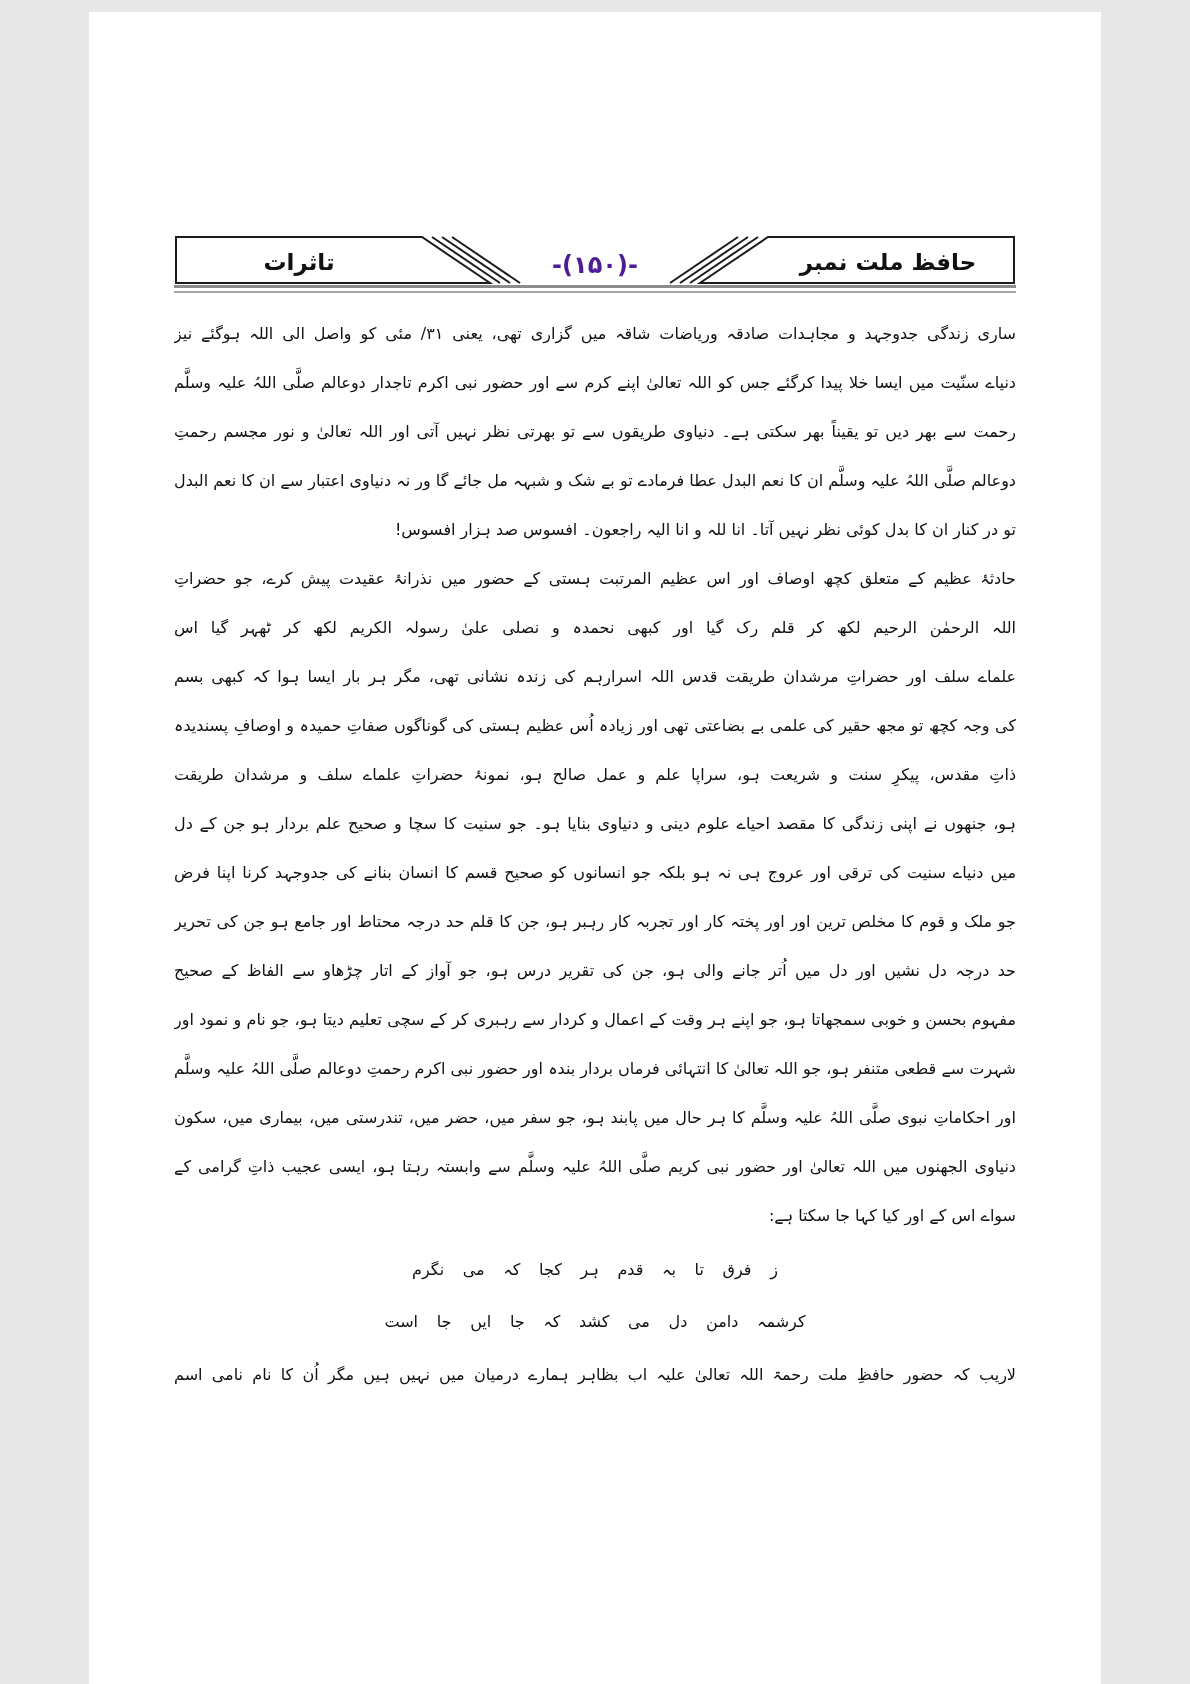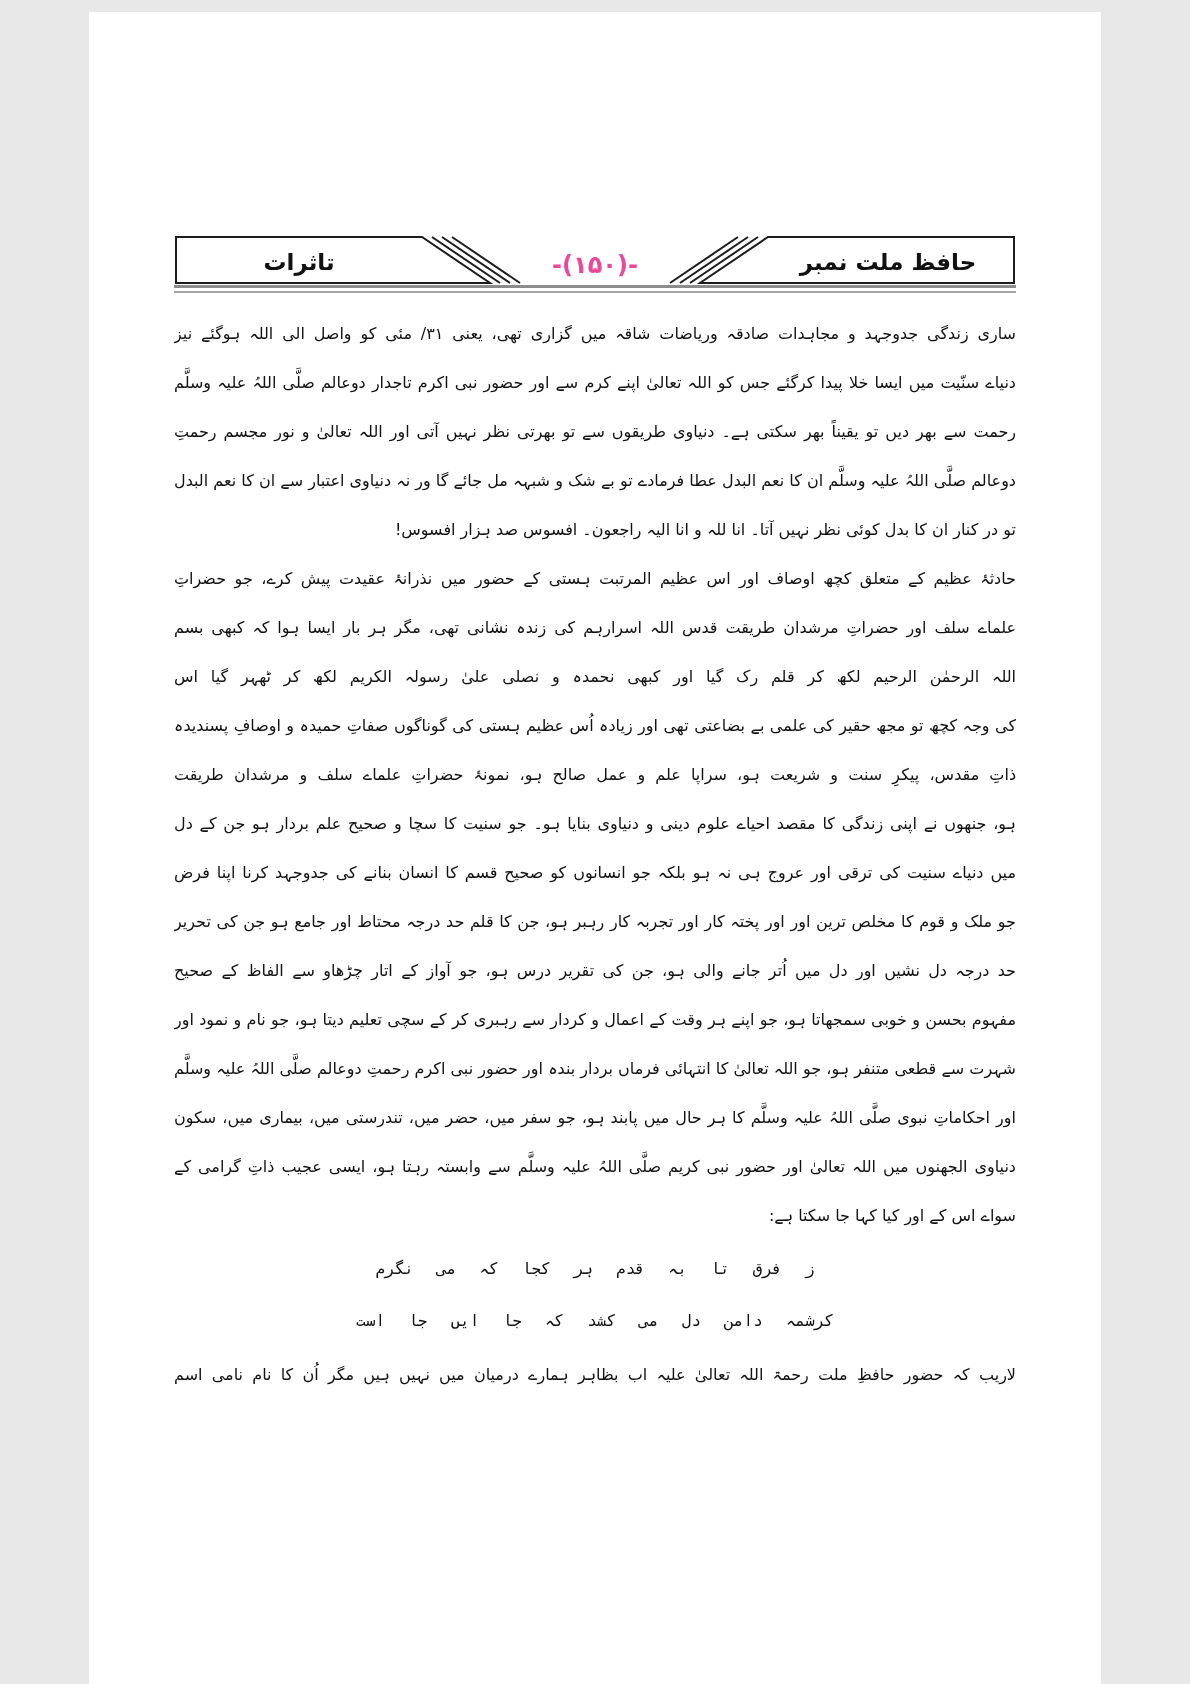--- a/index.html
+++ b/index.html
@@ -32,41 +32,41 @@
     direction:rtl;
   }
   .pgnum{
     flex:1 1 auto;
     text-align:center;
     font-size:24px;
     font-weight:bold;
     letter-spacing:1px;
     padding-bottom:6px;
     direction:rtl;
-    color:#ec4899;
+    color:#4c1d95;
   }
   .rule{
     height:3px;
     border-top:3px solid #8c8c8c;
     border-bottom:2px solid #a6a6a6;
     margin-top:0px;
   }
   
   .body{margin-top:16px;font-size:16px;line-height:49px;}
   .tline{
     direction:rtl;
     text-align:justify;
     text-align-last:justify;
     height:49px;
     overflow:hidden;
     white-space:normal;
   }
   .tline.pend{text-align-last:right;}
   .tline.indent{padding-right:96px;}
-  .couplet{margin:4px 0 2px 0;font-family:Liberation Mono, monospace;}
+  .couplet{margin:4px 0 2px 0;}
   .verse{
     direction:rtl;
     text-align:center;
     height:52px;
     line-height:52px;
     word-spacing:0.85em;
     overflow:hidden;
   }
 </style>
 </head>
@@ -104,22 +104,22 @@
     <section>
       <div class="tline">ساری زندگی جدوجہد و مجاہدات صادقہ وریاضات شاقہ میں گزاری تھی، یعنی ۳۱/ مئی کو واصل الی اللہ ہوگئے نیز</div>
       <div class="tline">دنیاے سنّیت میں ایسا خلا پیدا کرگئے جس کو اللہ تعالیٰ اپنے کرم سے اور حضور نبی اکرم تاجدار دوعالم صلَّی اللہُ علیہ وسلَّم اپنی</div>
       <div class="tline">رحمت سے بھر دیں تو یقیناً بھر سکتی ہے۔ دنیاوی طریقوں سے تو بھرتی نظر نہیں آتی اور اللہ تعالیٰ و نور مجسم رحمتِ</div>
       <div class="tline">دوعالم صلَّی اللہُ علیہ وسلَّم ان کا نعم البدل عطا فرمادے تو بے شک و شبہہ مل جائے گا ور نہ دنیاوی اعتبار سے ان کا نعم البدل ملنا</div>
       <div class="tline pend">تو در کنار ان کا بدل کوئی نظر نہیں آتا۔ انا للہ و انا الیہ راجعون۔ افسوس صد ہزار افسوس!</div>
     </section>
 
     <section>
       <div class="tline">حادثۂ عظیم کے متعلق کچھ اوصاف اور اس عظیم المرتبت ہستی کے حضور میں نذرانۂ عقیدت پیش کرے، جو حضراتِ</div>
+      <div class="tline">اللہ الرحمٰن الرحیم لکھ کر قلم رک گیا اور کبھی نحمدہ و نصلی علیٰ رسولہ الکریم لکھ کر ٹھہر گیا اس</div>
       <div class="tline">علماے سلف اور حضراتِ مرشدان طریقت قدس اللہ اسرارہم کی زندہ نشانی تھی، مگر ہر بار ایسا ہوا کہ کبھی بسم</div>
-      <div class="tline">اللہ الرحمٰن الرحیم لکھ کر قلم رک گیا اور کبھی نحمدہ و نصلی علیٰ رسولہ الکریم لکھ کر ٹھہر گیا اس</div>
       <div class="tline">کی وجہ کچھ تو مجھ حقیر کی علمی بے بضاعتی تھی اور زیادہ اُس عظیم ہستی کی گوناگوں صفاتِ حمیدہ و اوصافِ پسندیدہ جو</div>
       <div class="tline">ذاتِ مقدس، پیکرِ سنت و شریعت ہو، سراپا علم و عمل صالح ہو، نمونۂ حضراتِ علماے سلف و مرشدان طریقت</div>
       <div class="tline">ہو، جنھوں نے اپنی زندگی کا مقصد احیاے علوم دینی و دنیاوی بنایا ہو۔ جو سنیت کا سچا و صحیح علم بردار ہو جن کے دل</div>
       <div class="tline">میں دنیاے سنیت کی ترقی اور عروج ہی نہ ہو بلکہ جو انسانوں کو صحیح قسم کا انسان بنانے کی جدوجہد کرنا اپنا فرض سمجھے</div>
       <div class="tline">جو ملک و قوم کا مخلص ترین اور اور پختہ کار اور تجربہ کار رہبر ہو، جن کا قلم حد درجہ محتاط اور جامع ہو جن کی تحریر</div>
       <div class="tline">حد درجہ دل نشیں اور دل میں اُتر جانے والی ہو، جن کی تقریر درس ہو، جو آواز کے اتار چڑھاو سے الفاظ کے صحیح</div>
       <div class="tline">مفہوم بحسن و خوبی سمجھاتا ہو، جو اپنے ہر وقت کے اعمال و کردار سے رہبری کر کے سچی تعلیم دیتا ہو، جو نام و نمود اور</div>
       <div class="tline">شہرت سے قطعی متنفر ہو، جو اللہ تعالیٰ کا انتہائی فرماں بردار بندہ اور حضور نبی اکرم رحمتِ دوعالم صلَّی اللہُ علیہ وسلَّم کا سچا عاشق</div>
       <div class="tline">اور احکاماتِ نبوی صلَّی اللہُ علیہ وسلَّم کا ہر حال میں پابند ہو، جو سفر میں، حضر میں، تندرستی میں، بیماری میں، سکون میں اور</div>
       <div class="tline">دنیاوی الجھنوں میں اللہ تعالیٰ اور حضور نبی کریم صلَّی اللہُ علیہ وسلَّم سے وابستہ رہتا ہو، ایسی عجیب ذاتِ گرامی کے متعلق</div>

